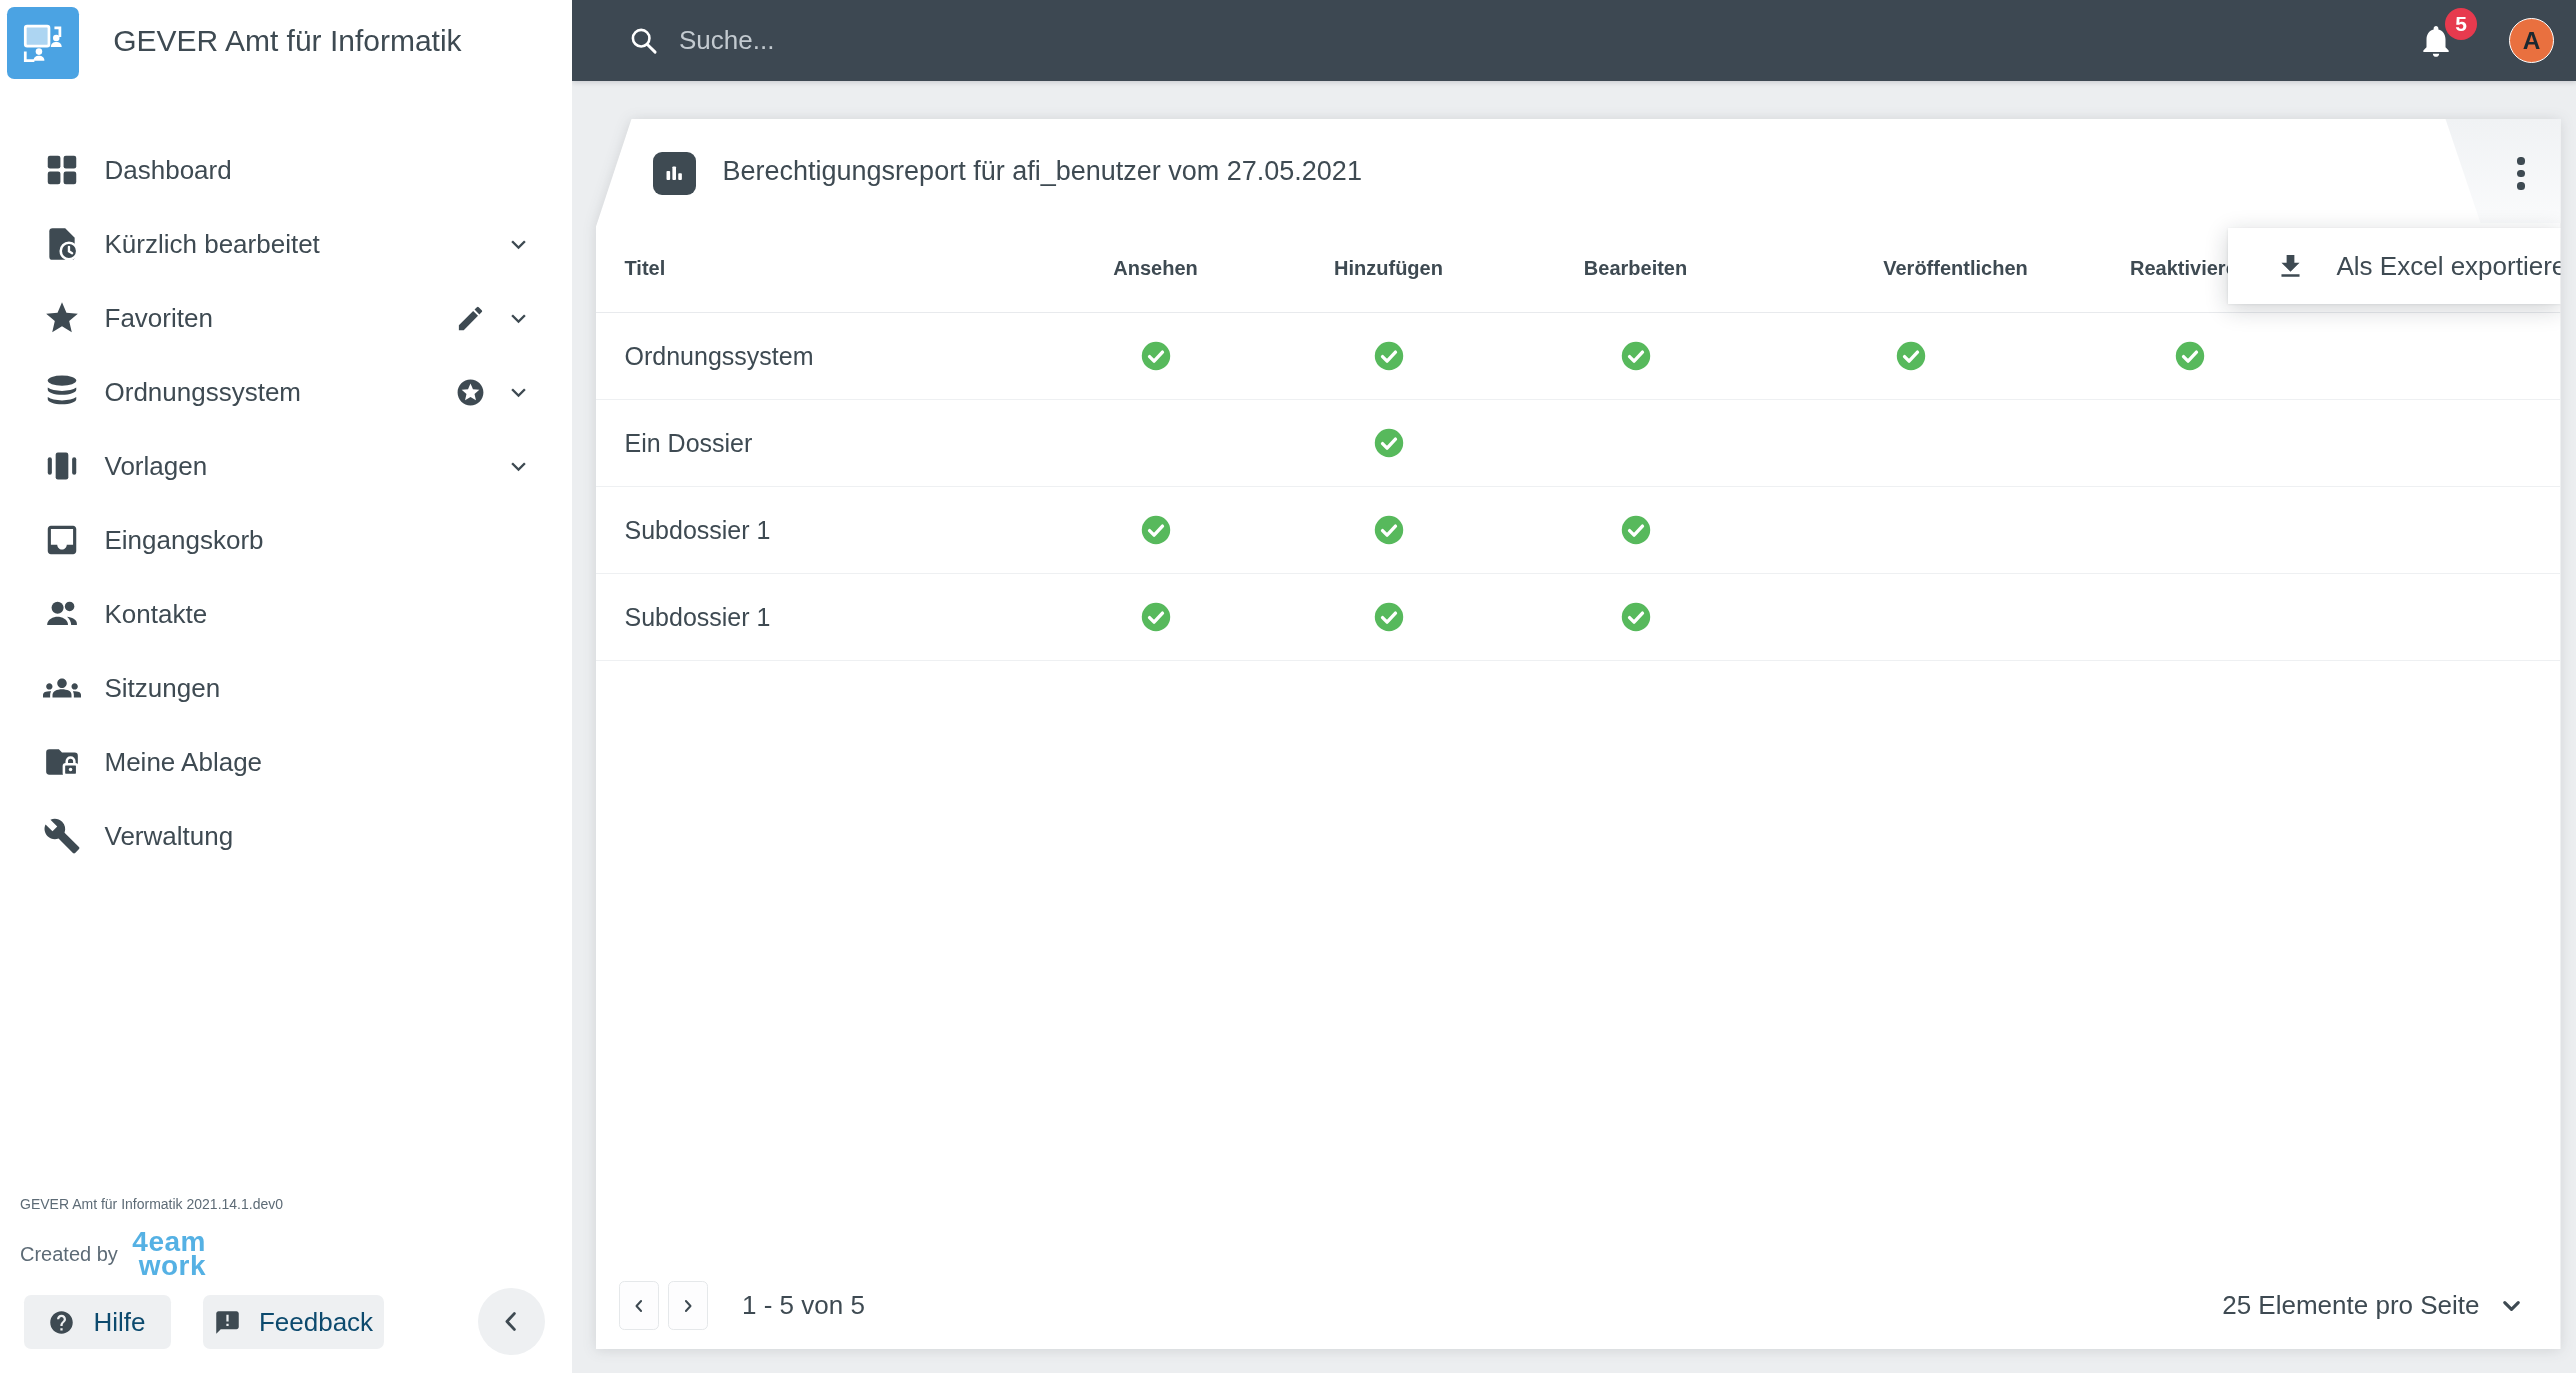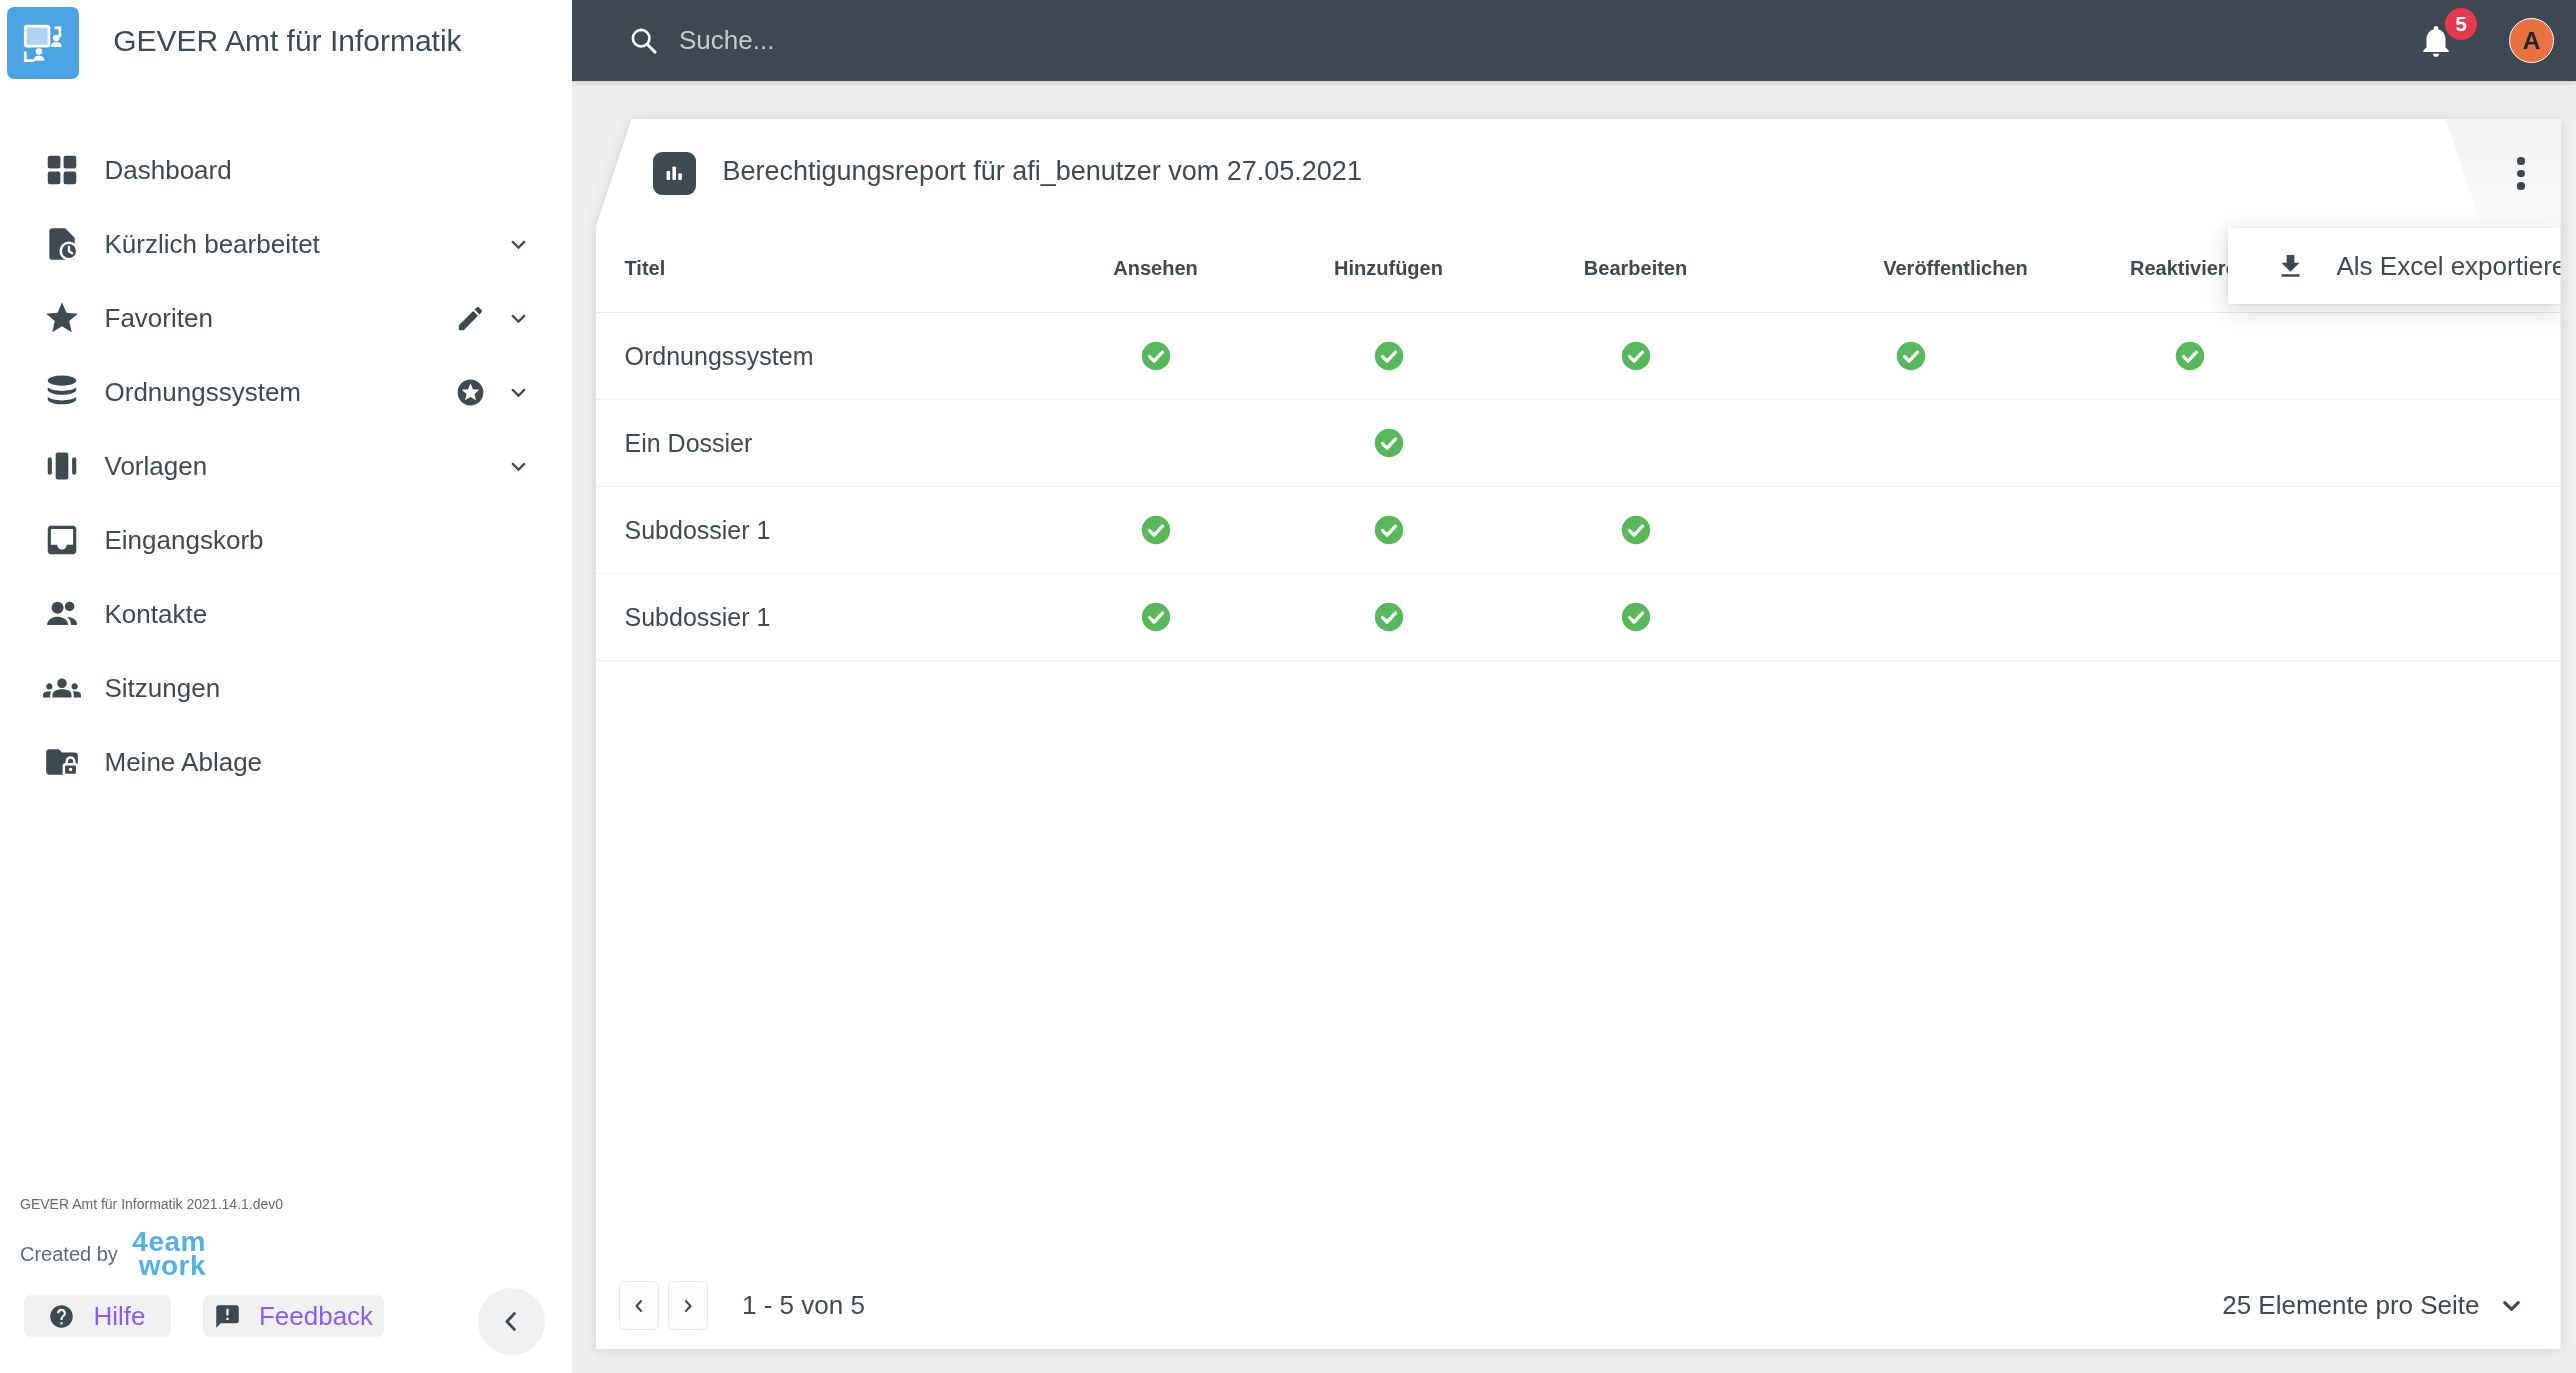--- a/index.html
+++ b/index.html
@@ -36,23 +36,23 @@
   .nav-right { margin-left:auto; display:flex; align-items:center; gap:18px; }
   .nav-right svg { display:block; }
   .mini-icon { width:31px; height:31px; }
   .chev { width:29px; height:29px; }
 
   .side-version { position:absolute; left:20px; top:1196px; font-size:14px; color:#5d6b76; }
   .side-created { position:absolute; left:20px; top:1230px; display:flex; align-items:flex-start; }
   .created-label { font-size:20px; color:#5d6b76; margin-top:12.7px; }
   .brand-logo { margin-left:14.5px; font-size:28px; font-weight:bold; color:#55b1e4; line-height:24.4px; letter-spacing:0.5px; }
   .brand-logo .l2 { margin-left:6.3px; }
-  .side-btn { position:absolute; top:1295px; height:42px; background:#eef0f2; border:none; border-radius:7.2px;
+  .side-btn { position:absolute; top:1295px; height:54px; background:#eef0f2; border:none; border-radius:7.2px;
               display:flex; align-items:center; justify-content:center; gap:18px;
-              font-family:"Liberation Sans", sans-serif; font-size:26px; color:#8b5cf6; cursor:pointer; }
+              font-family:"Liberation Sans", sans-serif; font-size:26px; color:#0c4a6e; cursor:pointer; }
   .btn-help { left:23.5px; width:147px; }
   .btn-feedback { left:203px; width:181px; }
   .side-btn svg { width:27px; height:27px; }
   .btn-collapse { position:absolute; left:478px; top:1288px; width:67px; height:67px; border-radius:50%;
                   background:#eef0f2; border:none; display:flex; align-items:center; justify-content:center; cursor:pointer; }
   .btn-collapse svg { width:27px; height:27px; }
 
   
   .main { position:absolute; left:572px; top:81px; width:2004px; height:1292px; background:#eceef0;padding-left:44px; }
   .card-wrap { position:absolute; left:23.5px; top:38px; width:1965px; height:1230px;
@@ -222,20 +222,28 @@
     <div class="nav-item">
       <span class="nav-icon">
         <svg viewBox="0 0 24 24">
             <path d="M10 4H4a2 2 0 0 0-2 2v12a2 2 0 0 0 2 2h16a2 2 0 0 0 2-2V8a2 2 0 0 0-2-2h-8l-2-2z" fill="#3e4a52"></path>
             <rect x="13.2" y="13.4" width="8.4" height="6.8" rx="1.2" fill="#3e4a52" stroke="#fff" stroke-width="1.6"></rect>
             <path d="M15 13.4v-1.9a2.4 2.4 0 0 1 4.8 0v1.9" fill="none" stroke="#fff" stroke-width="1.6"></path>
             <circle cx="17.4" cy="16.8" r="1.1" fill="#fff"></circle>
           </svg>
       </span>
       <span class="nav-label">Meine Ablage</span>
+    </div>
+    <div class="nav-item">
+      <span class="nav-icon">
+        <svg viewBox="0 0 24 24" fill="#3e4a52">
+            <path d="M22.7 19l-9.1-9.1c.9-2.3.4-5-1.5-6.9-2-2-5-2.4-7.4-1.3L9 6 6 9 1.6 4.7C.4 7.1.9 10.1 2.9 12.1c1.9 1.9 4.6 2.4 6.9 1.5l9.1 9.1c.4.4 1 .4 1.4 0l2.3-2.3c.5-.4.5-1.1.1-1.4z"></path>
+          </svg>
+      </span>
+      <span class="nav-label">Verwaltung</span>
     </div>
   </div>
 
   <div class="side-version">GEVER Amt für Informatik 2021.14.1.dev0</div>
   <div class="side-created">
     <span class="created-label">Created by</span>
     <span class="brand-logo">
       <div class="l1">4eam</div>
       <div class="l2">work</div>
     </span>

